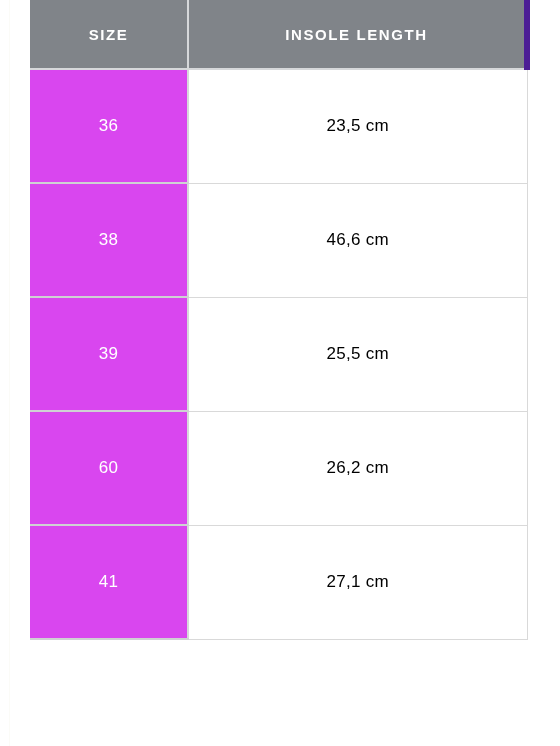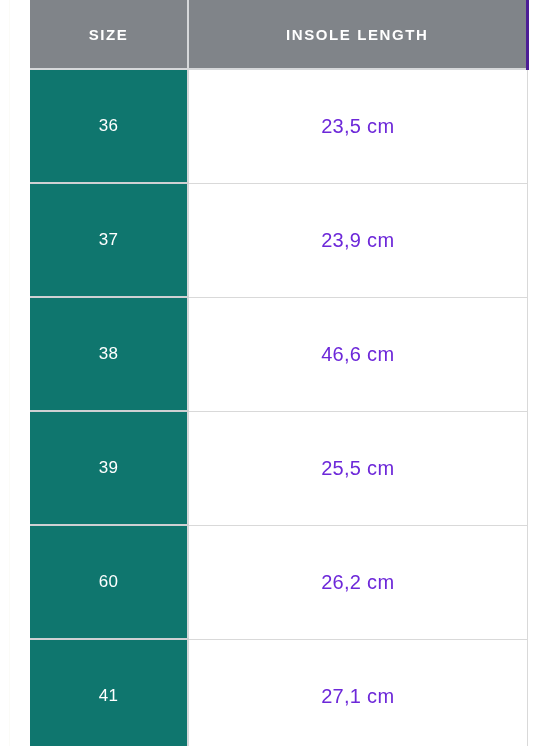--- a/index.html
+++ b/index.html
@@ -64,46 +64,46 @@
     border-right: 2px solid #d6d8da;
     border-bottom: 2px solid #d6d8da;
   }
   .hdr-cell.last {
     border-right: none;
   }
 
   
   .cell-size {
     height: 112px;
-    background: #0f766e;
+    background: #d946ef;
     color: #ffffff;
     font-size: 17px;
     font-weight: 400;
     letter-spacing: 0.3px;
     border-right: 2px solid #d6d8da;
     border-bottom: 2px solid #cfd1d3;
   }
 
   
   .cell-value {
     height: 112px;
     background: #ffffff;
-    color: #6d28d9;
-    font-size: 20px;
+    color: #000000;
+    font-size: 17px;
     font-weight: 400;
     letter-spacing: 0.3px;
     border-bottom: 1px solid #d9d9d9;
   }
 
   
   .size-table tbody tr td.cell-value {
     border-right: 1px solid #d9d9d9;
   }
   .size-table thead th.hdr-cell.last {
-    border-right: 3px solid #4c1d95;
+    border-right: 6px solid #4c1d95;
   }
 </style>
 </head>
 <body>
 
 <div id="page">
 
   <div class="page-seam"></div>
 
   <table class="size-table">
@@ -118,24 +118,20 @@
         <th class="hdr-cell last">INSOLE LENGTH</th>
       </tr>
     </thead>
 
     <tbody>
       <tr>
         <td class="cell-size">36</td>
         <td class="cell-value">23,5 cm</td>
       </tr>
       <tr>
-        <td class="cell-size">37</td>
-        <td class="cell-value">23,9 cm</td>
-      </tr>
-      <tr>
         <td class="cell-size">38</td>
         <td class="cell-value">46,6 cm</td>
       </tr>
       <tr>
         <td class="cell-size">39</td>
         <td class="cell-value">25,5 cm</td>
       </tr>
       <tr>
         <td class="cell-size">60</td>
         <td class="cell-value">26,2 cm</td>

